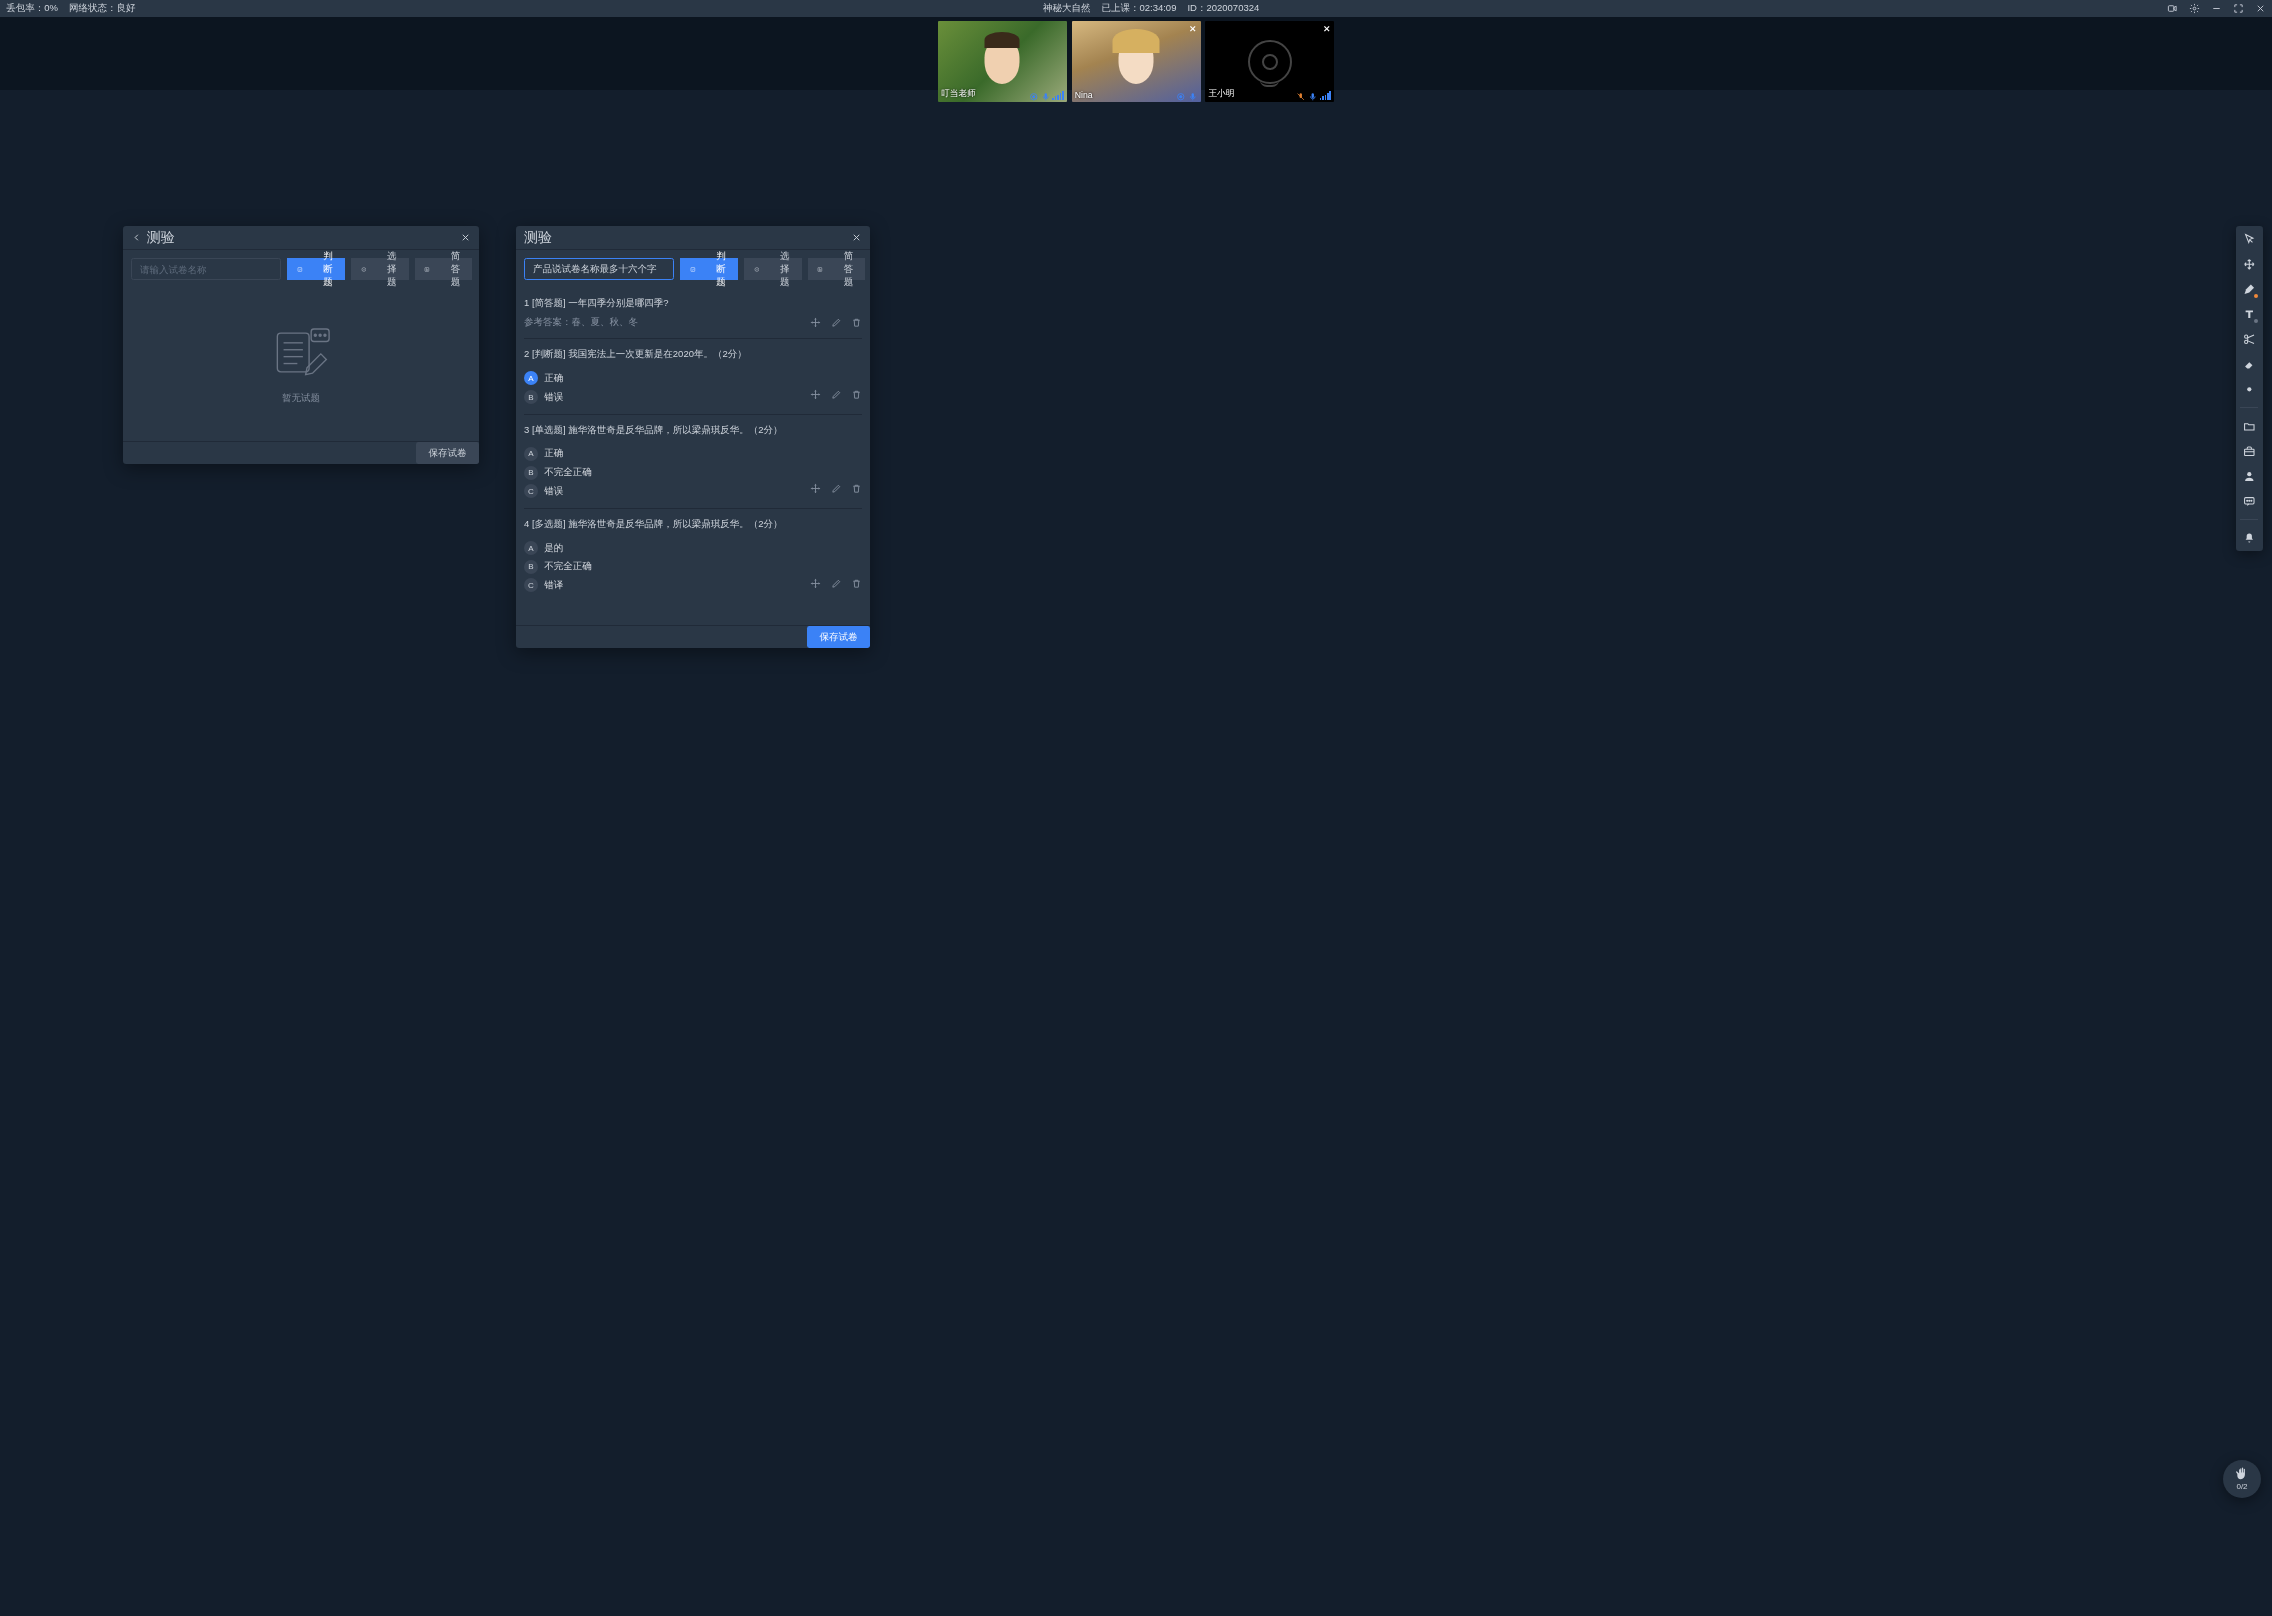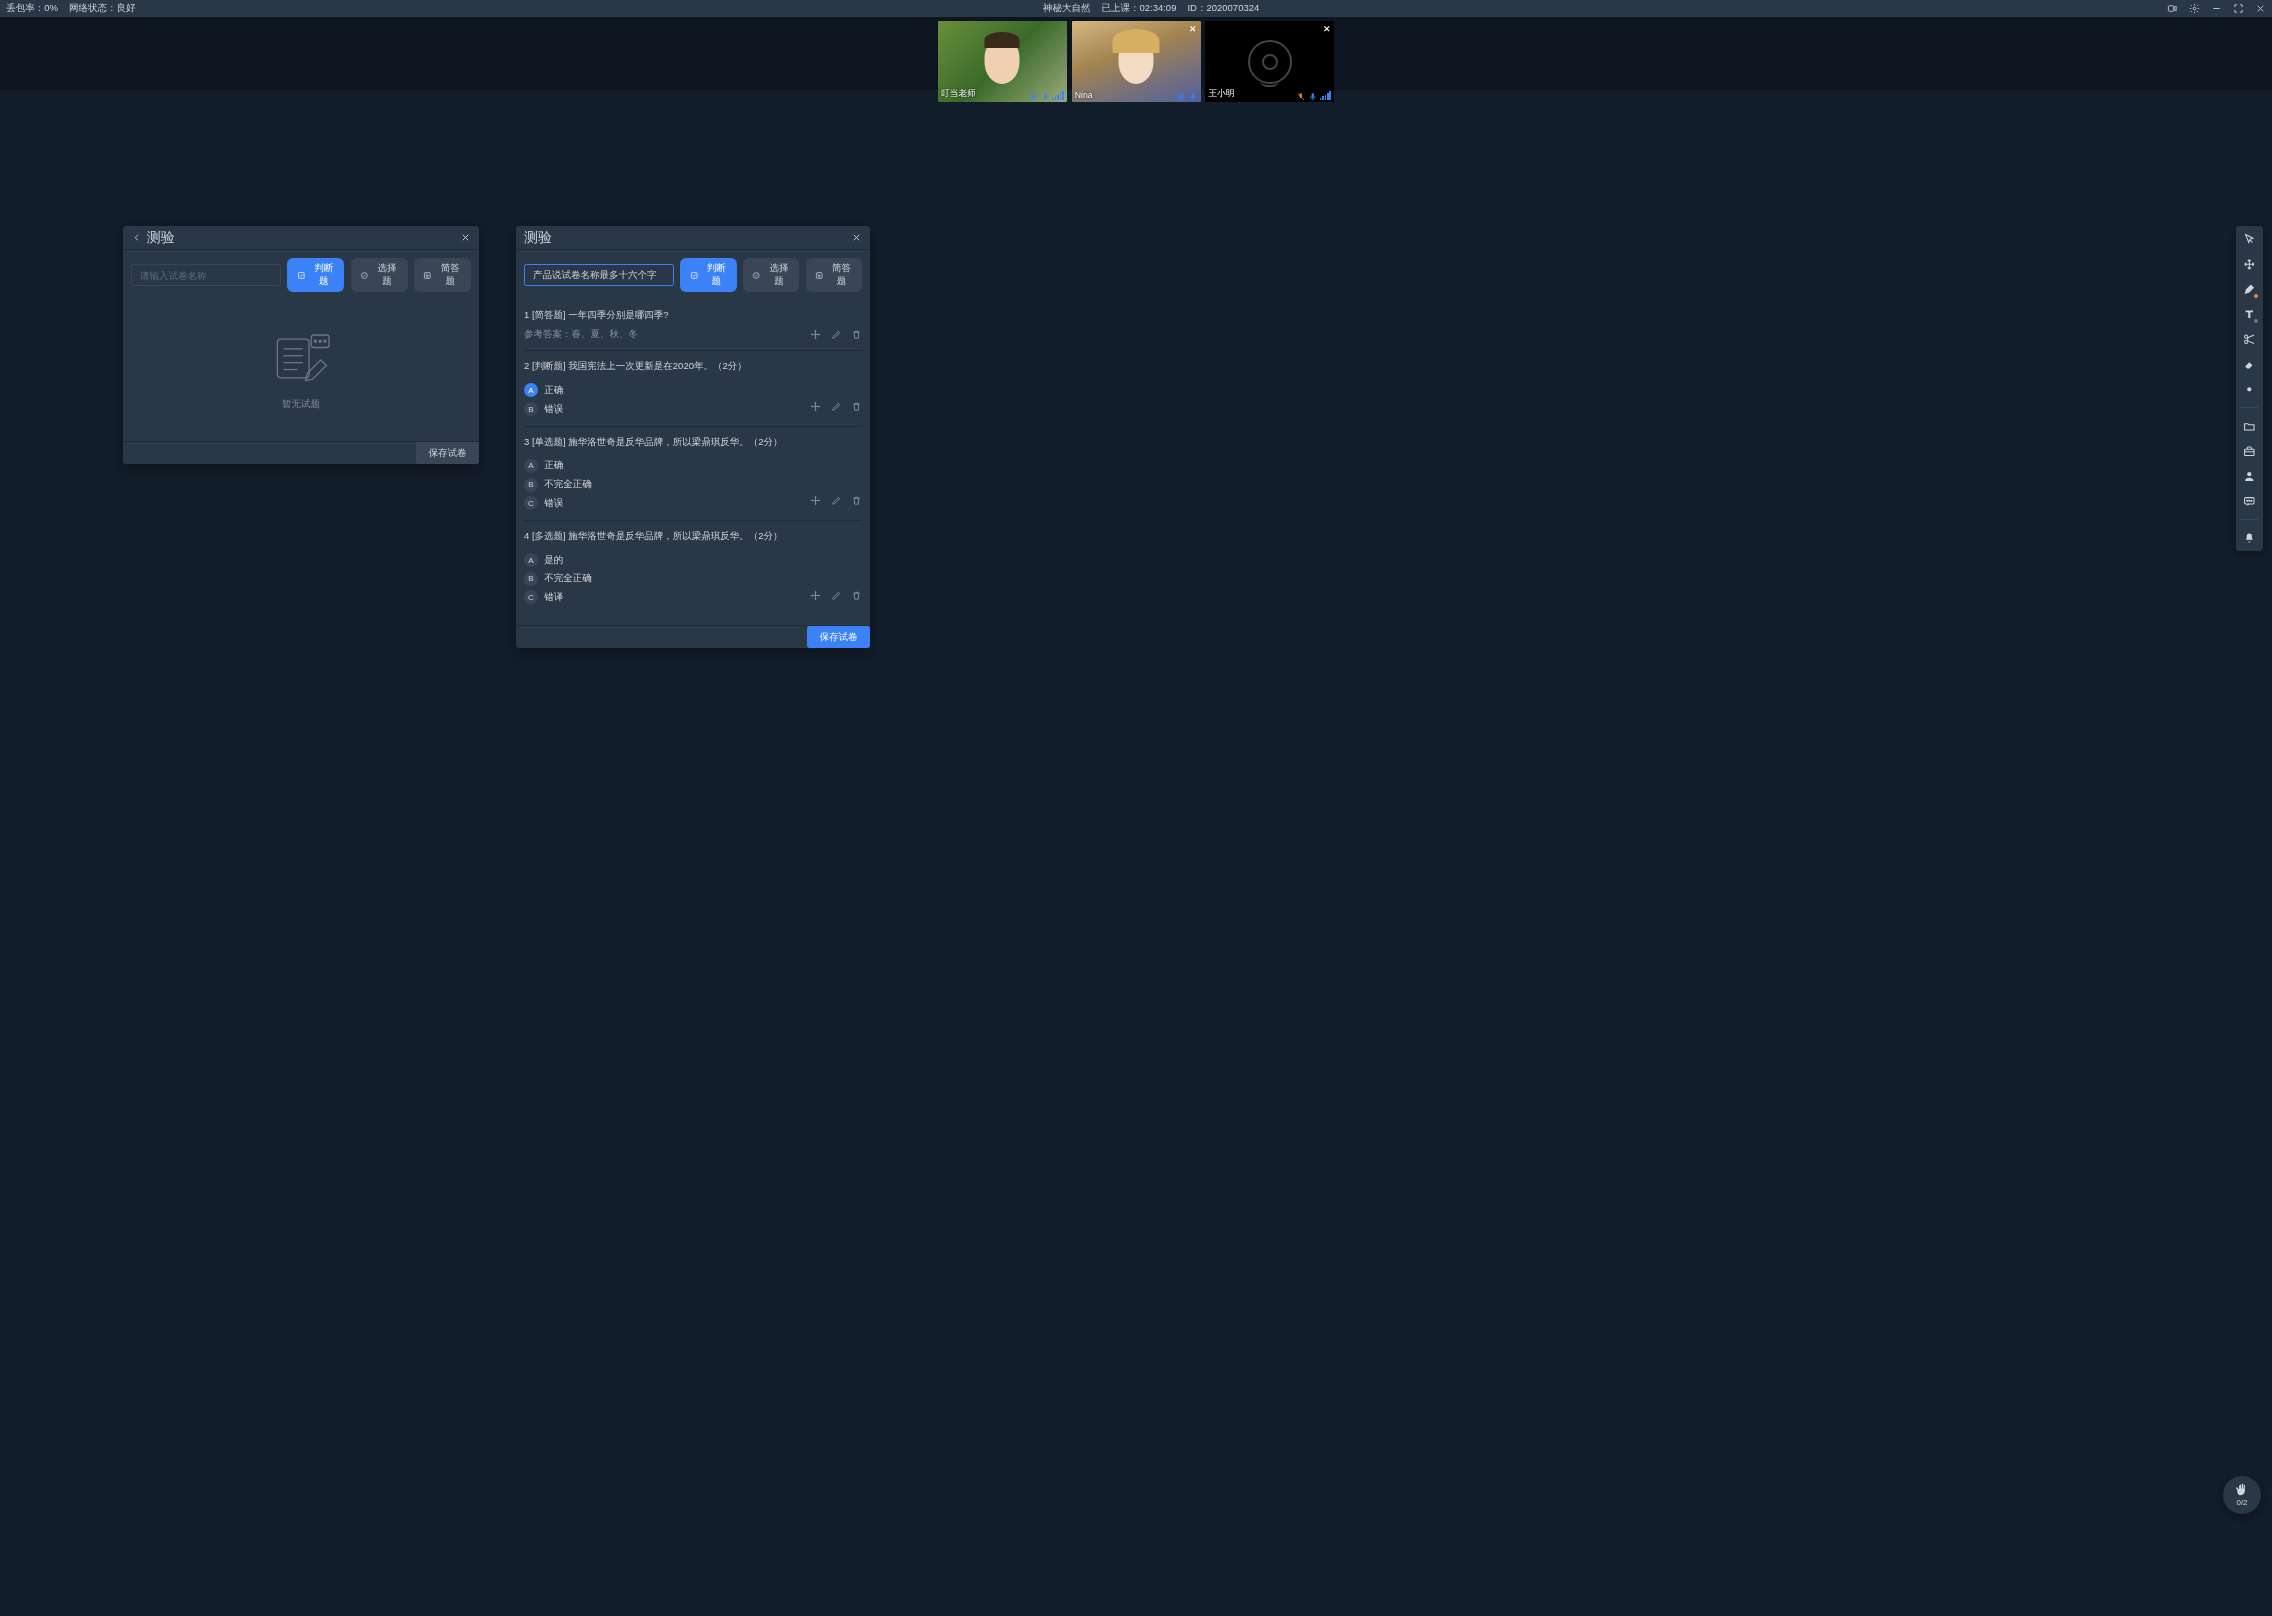--- a/index.html
+++ b/index.html
@@ -41,21 +41,21 @@
 .panel-head .back { width: 11px; height: 11px; margin-right: 4.7px; cursor: pointer; display: inline-flex; }
 .panel-head .back svg { width: 11px; height: 11px; }
 .panel-head .title { flex: 1; }
 .panel-head .close { width: 11px; height: 11px; cursor: pointer; display: inline-flex; }
 .panel-head .close svg { width: 11px; height: 11px; }
 
 .panel-tools { display: flex; gap: 6.3px; padding: 8px; align-items: center; }
 .title-input { flex: 1; height: 22px; background: transparent; border: 0.8px solid #3a4656; border-radius: 2.4px; padding: 0 8px; font-size: 9.5px; color: #cfd5dd; }
 .title-input::placeholder { color: #5e6b7c; }
 .title-input.filled { border-color: #3b82f6; color: #cfd5dd; }
-.tp-btn { height: 34px; padding: 0 9.5px; display: inline-flex; align-items: center; gap: 7px; font-size: 9.5px; border-radius: 6px; cursor: pointer; border: none; color: #cfd5dd; background: #3a4656; }
+.tp-btn { height: 22px; padding: 0 9.5px; display: inline-flex; align-items: center; gap: 18px; font-size: 9.5px; border-radius: 0; cursor: pointer; border: none; color: #cfd5dd; background: #3a4656; }
 .tp-btn.primary { background: #3b82f6; color: #fff; }
 .tp-btn svg { width: 11px; height: 11px; }
 
 .empty-state { flex: 1; display: flex; flex-direction: column; align-items: center; justify-content: center; gap: 11px; color: #8590a0; font-size: 9.5px; }
 .empty-state svg { width: 69px; height: 57px; stroke: #6a7484; fill: none; stroke-width: 2; }
 
 .panel-foot { padding: 0; display: flex; justify-content: flex-end; border-top: 0.8px solid #202a38; }
 .save-btn { height: 22px; padding: 0 12.6px; border-radius: 2.4px; border: none; cursor: pointer; font-size: 9.5px; background: #3a4656; color: #cfd5dd; }
 .save-btn.primary { background: #3b82f6; color: #fff; }
 
@@ -74,21 +74,21 @@
 .q-actions { display: flex; gap: 9.5px; color: #8590a0; }
 .q-actions span { width: 11px; height: 11px; cursor: pointer; display: inline-flex; }
 .q-actions svg { width: 11px; height: 11px; }
 
 .side-toolbar { position: absolute; right: 9.5px; top: 136px; width: 27px; background: #2a3746; border-radius: 3.2px; padding: 6.3px 0; display: flex; flex-direction: column; align-items: center; gap: 11px; box-shadow: 0 3.2px 12.6px rgba(0,0,0,.4); }
 .tool-ic { width: 14px; height: 14px; cursor: pointer; color: #cfd5dd; display: flex; align-items: center; justify-content: center; position: relative; }
 .tool-ic svg { width: 12.6px; height: 12.6px; }
 .tool-ic .dot { position: absolute; right: -1.6px; bottom: -1.6px; width: 4px; height: 4px; border-radius: 50%; background: #f0883a; }
 .tool-sep { width: 17.4px; height: 0.8px; background: #3a4656; }
 
-.hand-fab { position: absolute; right: 11px; bottom: 102px; width: 38px; height: 38px; border-radius: 50%; background: #2a3746; display: flex; flex-direction: column; align-items: center; justify-content: center; color: #cfd5dd; cursor: pointer; box-shadow: 0 3.2px 12.6px rgba(0,0,0,.4); font-size: 8px; gap: 1.6px; }
+.hand-fab { position: absolute; right: 11px; bottom: 118px; width: 38px; height: 38px; border-radius: 50%; background: #2a3746; display: flex; flex-direction: column; align-items: center; justify-content: center; color: #cfd5dd; cursor: pointer; box-shadow: 0 3.2px 12.6px rgba(0,0,0,.4); font-size: 8px; gap: 1.6px; }
 .hand-fab svg { width: 14px; height: 14px; }
 
 
 .face { position:absolute; left:50%; top:50%; transform:translate(-50%,-50%); width:35px; height:44px; background:#f0d0b0; border-radius:40% 40% 50% 50%; }
 .face.f1::after { content:""; position:absolute; top:-8px; left:0; width:100%; height:16px; background:#3a2a1a; border-radius:50% 50% 0 0; }
 .face.f2 { background:#f4dcc4; }
 .face.f2::after { content:""; position:absolute; top:-11px; left:-6.3px; width:47px; height:24px; background:#d6b060; border-radius:50% 50% 0 0; }
 </style>
 </head>
 <body>

